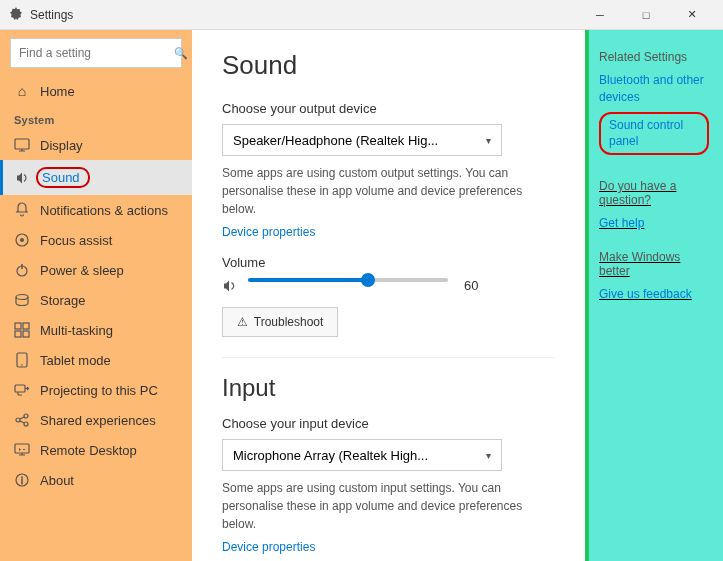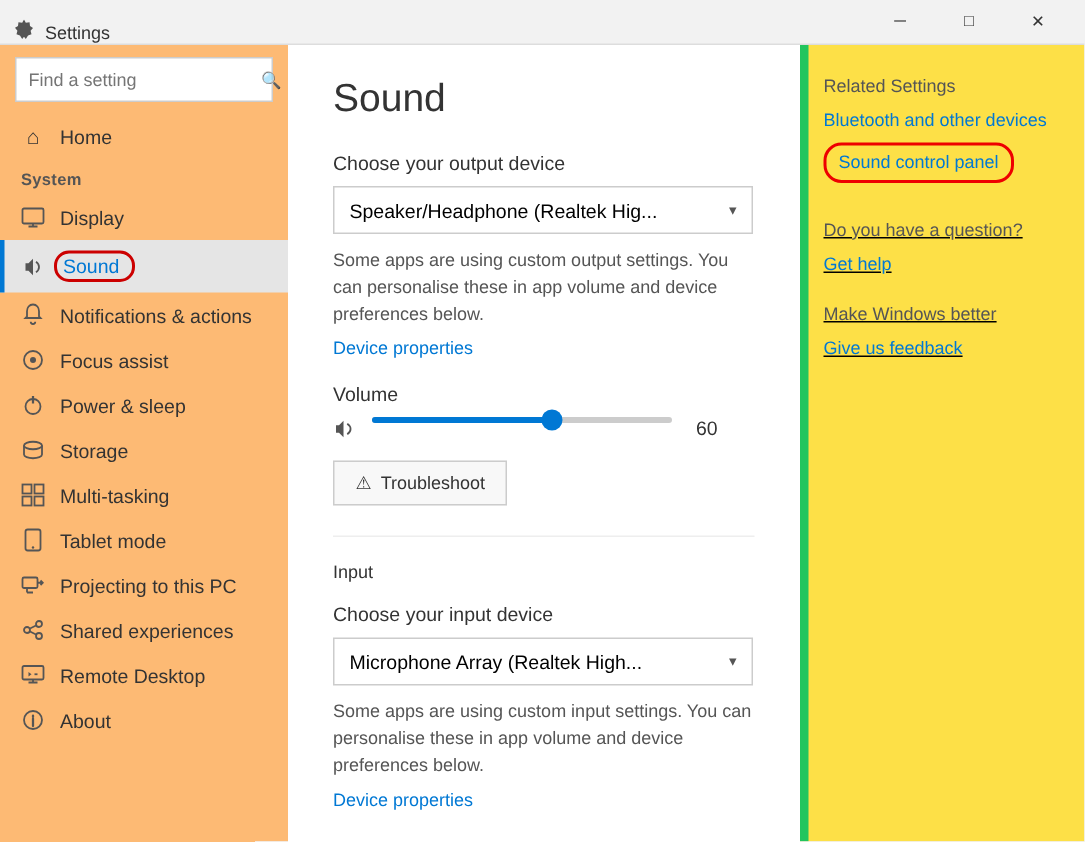--- a/index.html
+++ b/index.html
@@ -12,21 +12,21 @@
       overflow: hidden;
       display: flex;
       flex-direction: column;
     }
 
     
     .titlebar {
       background: #f2f2f2;
       height: 30px;
       display: flex;
-      align-items: flex-end;
+      align-items: center;
       padding: 0 8px;
       border-bottom: 1px solid #ddd;
       flex-shrink: 0;
     }
     .titlebar-icon {
       width: 16px;
       height: 16px;
       margin-right: 6px;
     }
     .titlebar-title {
@@ -213,33 +213,33 @@
     }
 
     .section-divider {
       border: none;
       border-top: 1px solid #eee;
       margin: 10px 0 16px 0;
     }
 
     .input-section { margin-bottom: 10px; }
     .input-title {
-      font-size: 12px;
+      font-size: 24px;
       font-weight: 300;
       color: #333;
       margin-bottom: 14px;
     }
 
     
     .right-panel {
-      width: 190px;
-      background: #fde047;
+      width: 138px;
+      background: #5eead4;
       flex-shrink: 0;
       padding: 20px 14px 20px 10px;
-      border-left: 6px solid #22c55e;
+      border-left: 4px solid #22c55e;
       font-size: 12px;
     }
 
     .related-title {
       font-size: 12px;
       color: #555;
       margin-bottom: 8px;
     }
 
     .related-link {

